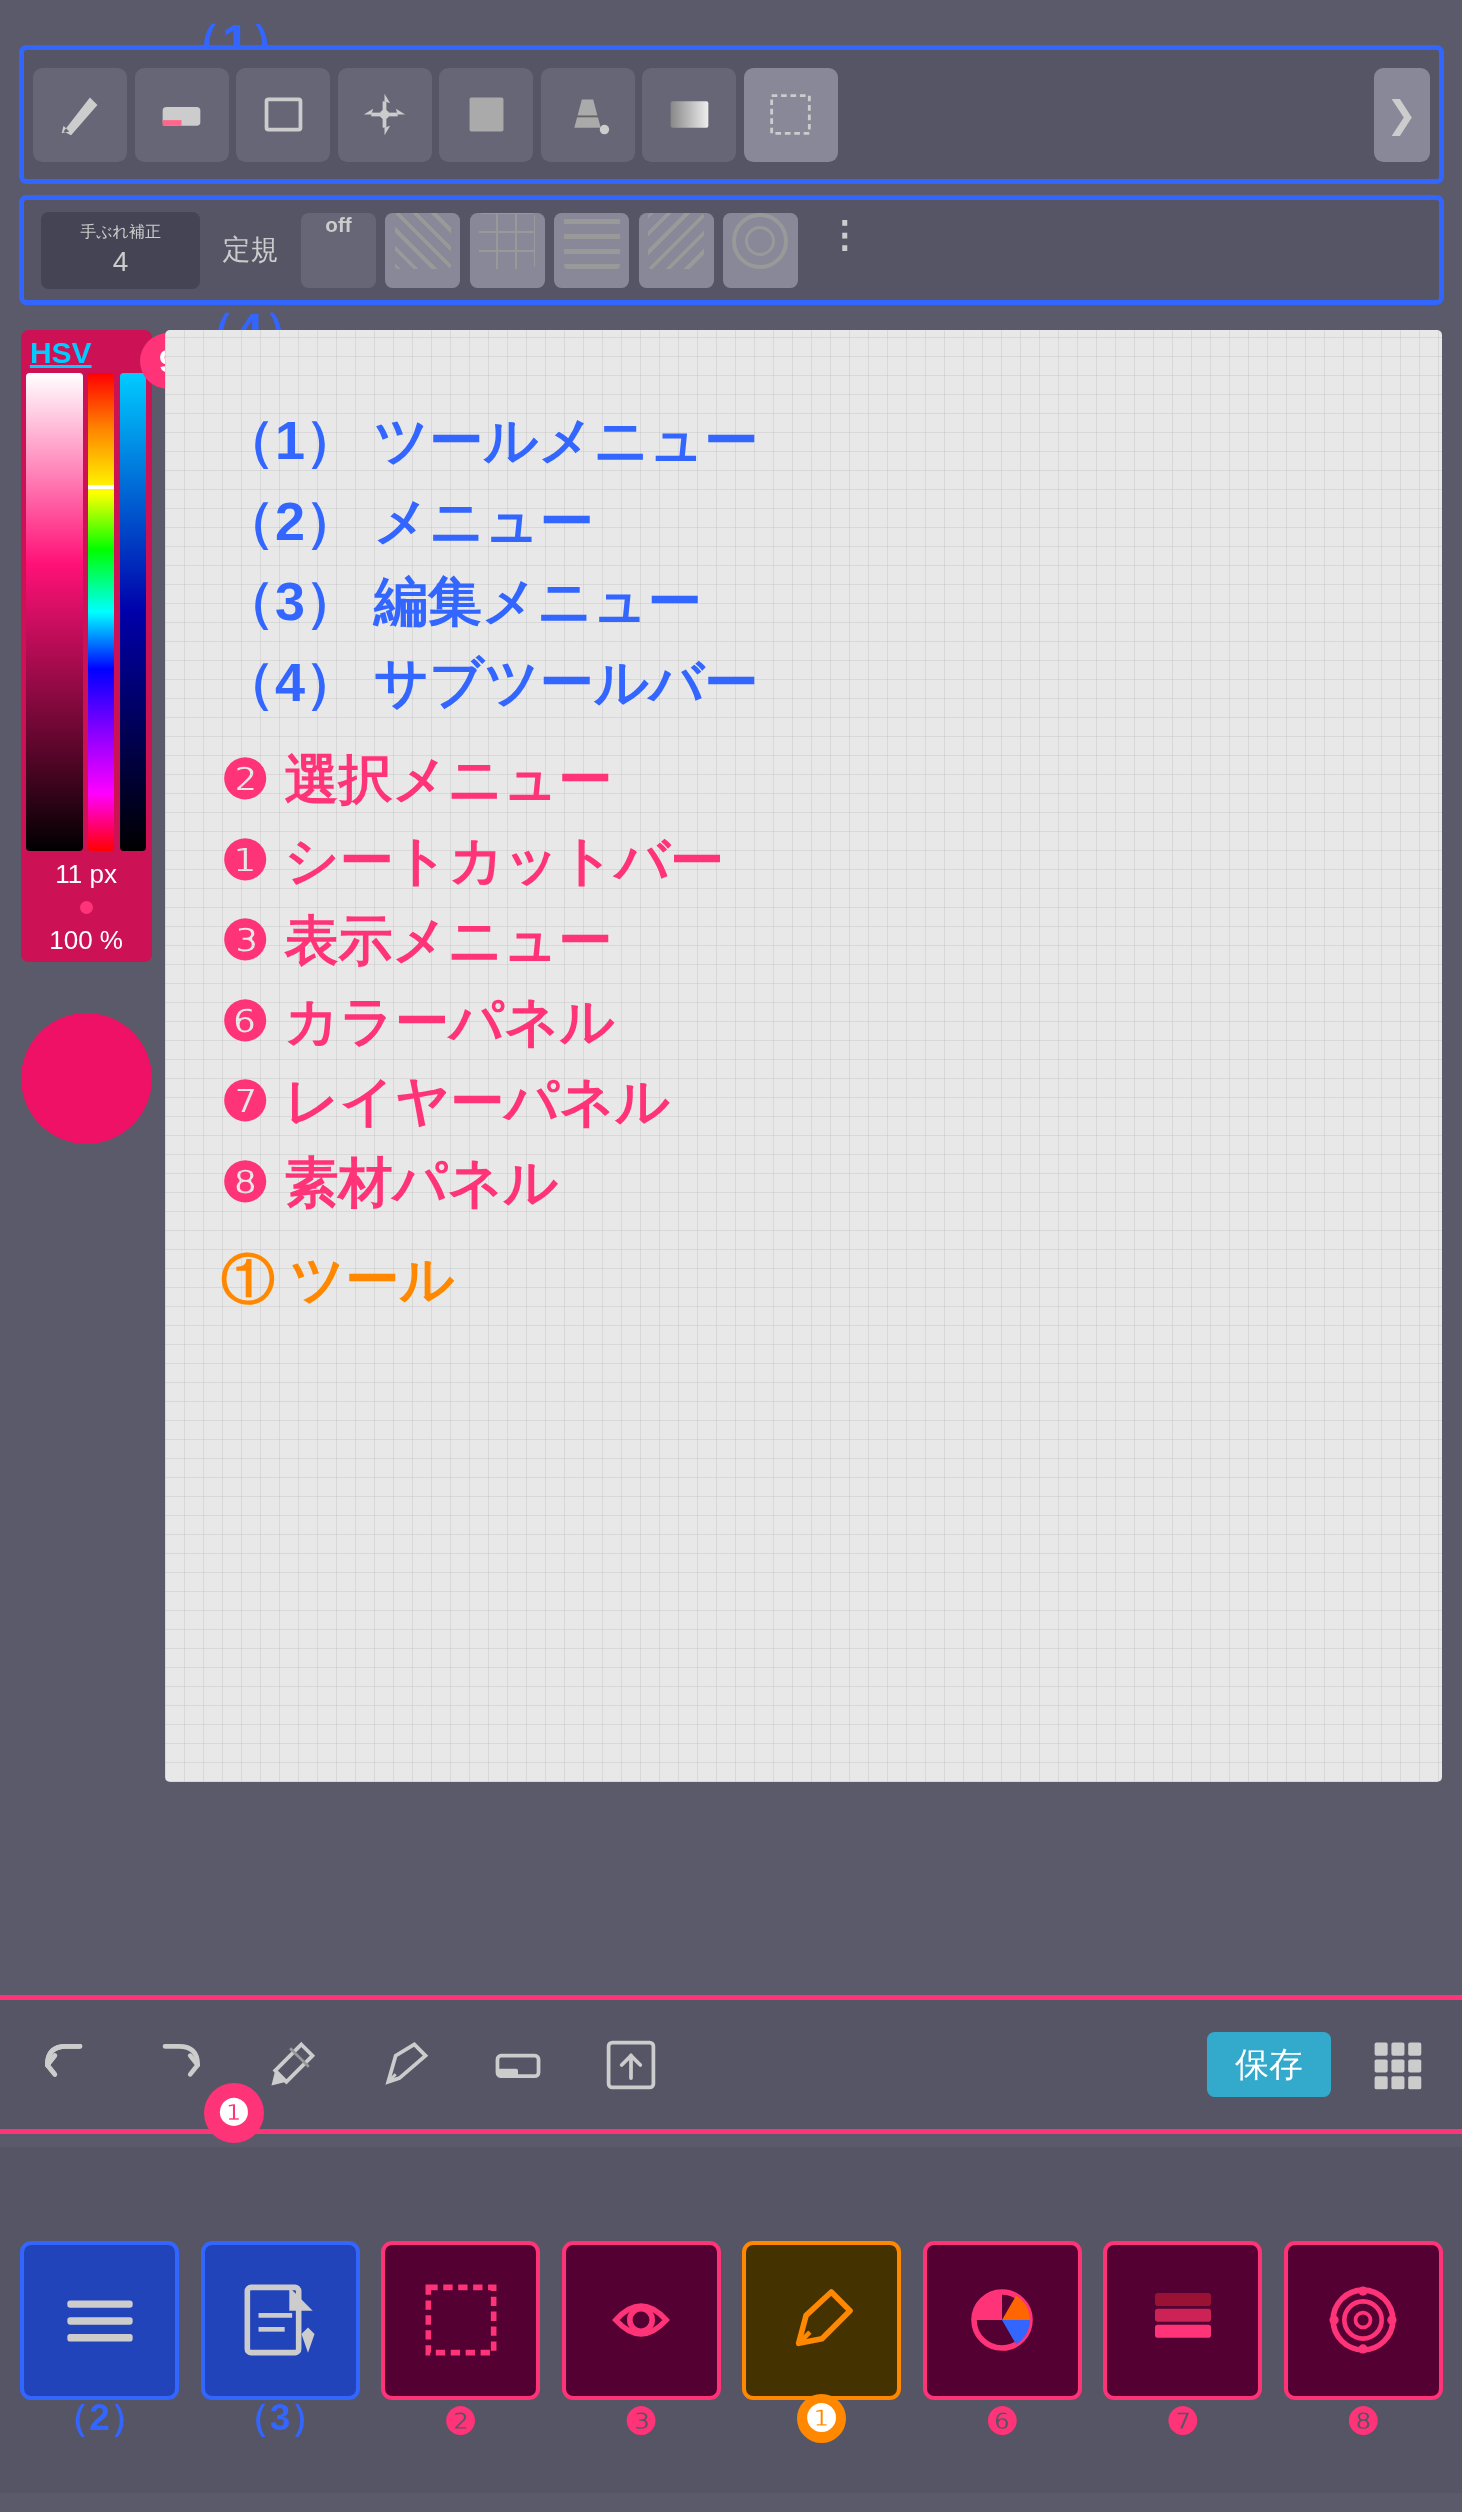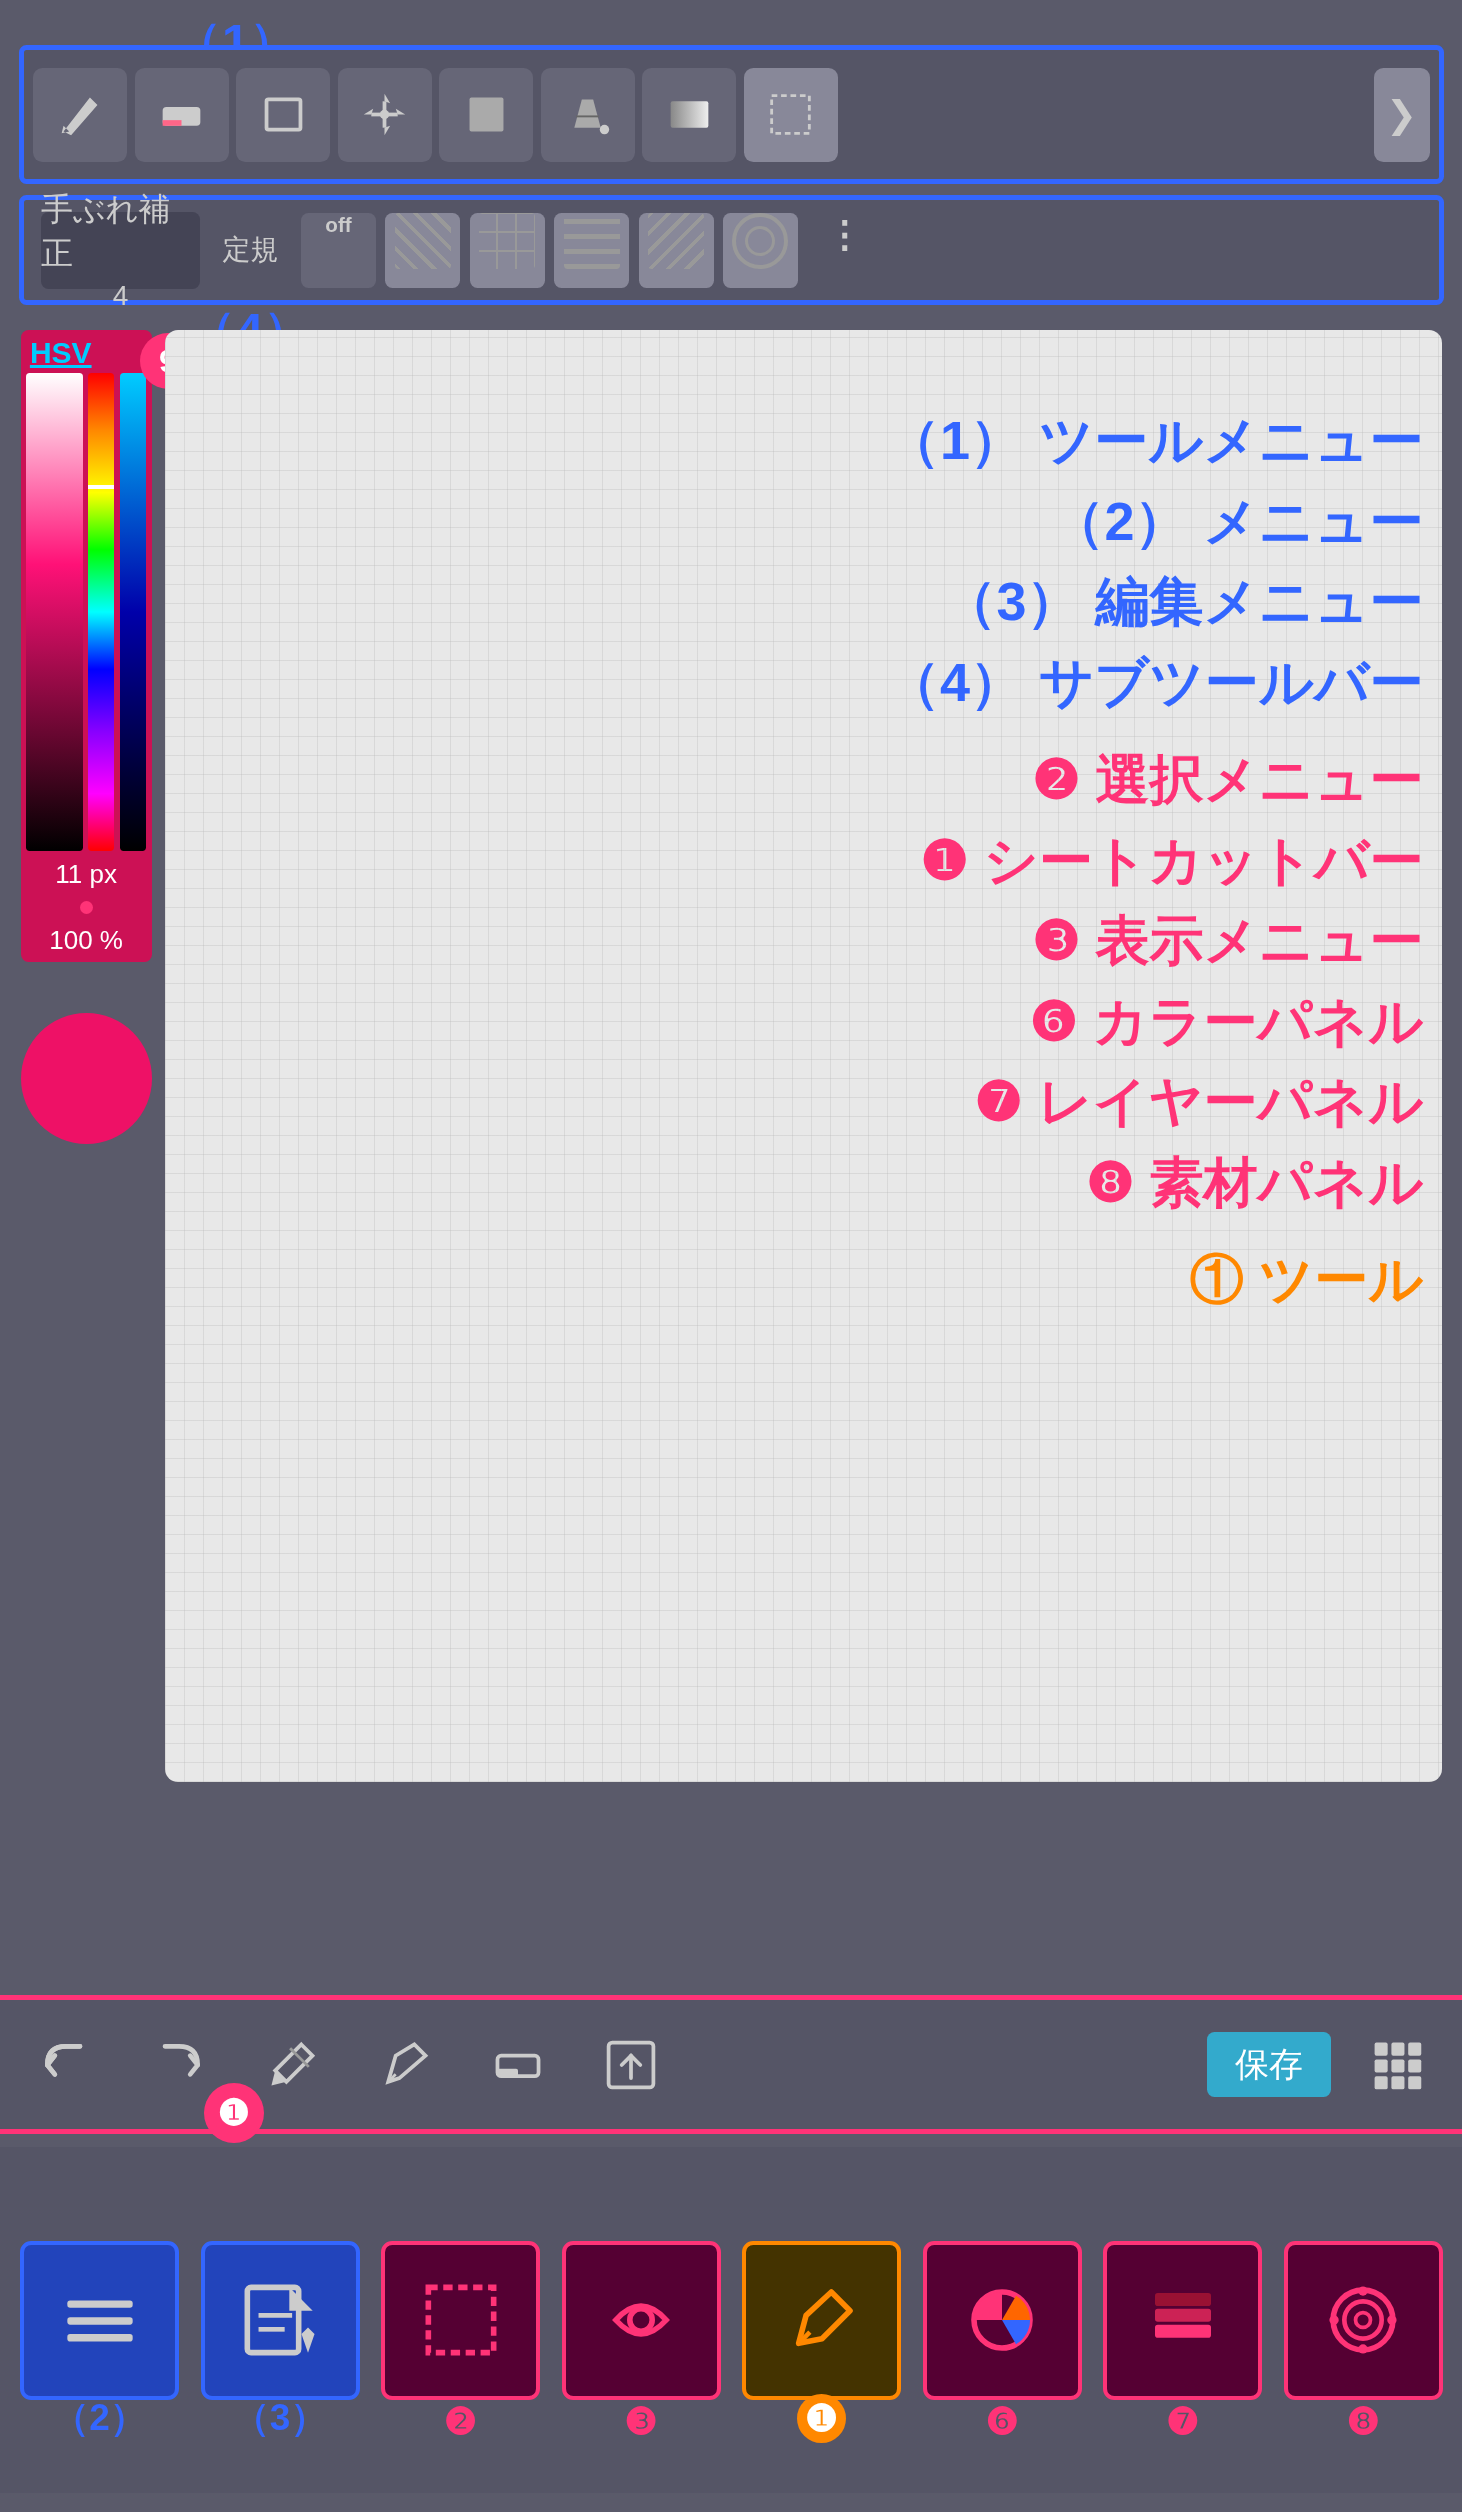--- a/index.html
+++ b/index.html
@@ -256,22 +256,21 @@
     .canvas-area {
       position: absolute;
       top: 330px;
       left: 165px;
       right: 20.6px;
       bottom: 730px;
       background: #e8e8e8;
       background-image:
         repeating-linear-gradient(0deg, rgba(180,180,180,0.3) 0px, rgba(180,180,180,0.3) 0.9px, transparent 0.9px, transparent 19px),
         repeating-linear-gradient(90deg, rgba(180,180,180,0.3) 0px, rgba(180,180,180,0.3) 0.9px, transparent 0.9px, transparent 19px);
-      border-radius: 13px;
-      text-align: right;
+      border-radius: 5px;
     }
     .canvas-text {
       position: absolute;
       top: 75px;
       left: 56px;
       right: 19px;
     }
     .canvas-line {
       font-size: 54px;
       font-weight: bold;
@@ -434,21 +433,21 @@
       </svg>
   </div>
 
   <div class="tool-btn-expand">
     <span style="color:#ccc;font-size:37px;">❯</span>
   </div>
 </div>
 
 <div class="toolbar-2">
   <div class="stabilizer-btn">
-    <span style="font-size:32px;">手ぶれ補正</span>
+    <span style="font-size:16px;">手ぶれ補正</span>
     <span style="font-size:28px;margin-top:3.7px;">4</span>
   </div>
   <span class="ruler-label">定規</span>
   <div class="ruler-tools">
 
     <div class="ruler-btn ruler-btn-off">
       <span>off</span>
     </div>
 
     <div class="ruler-btn">

